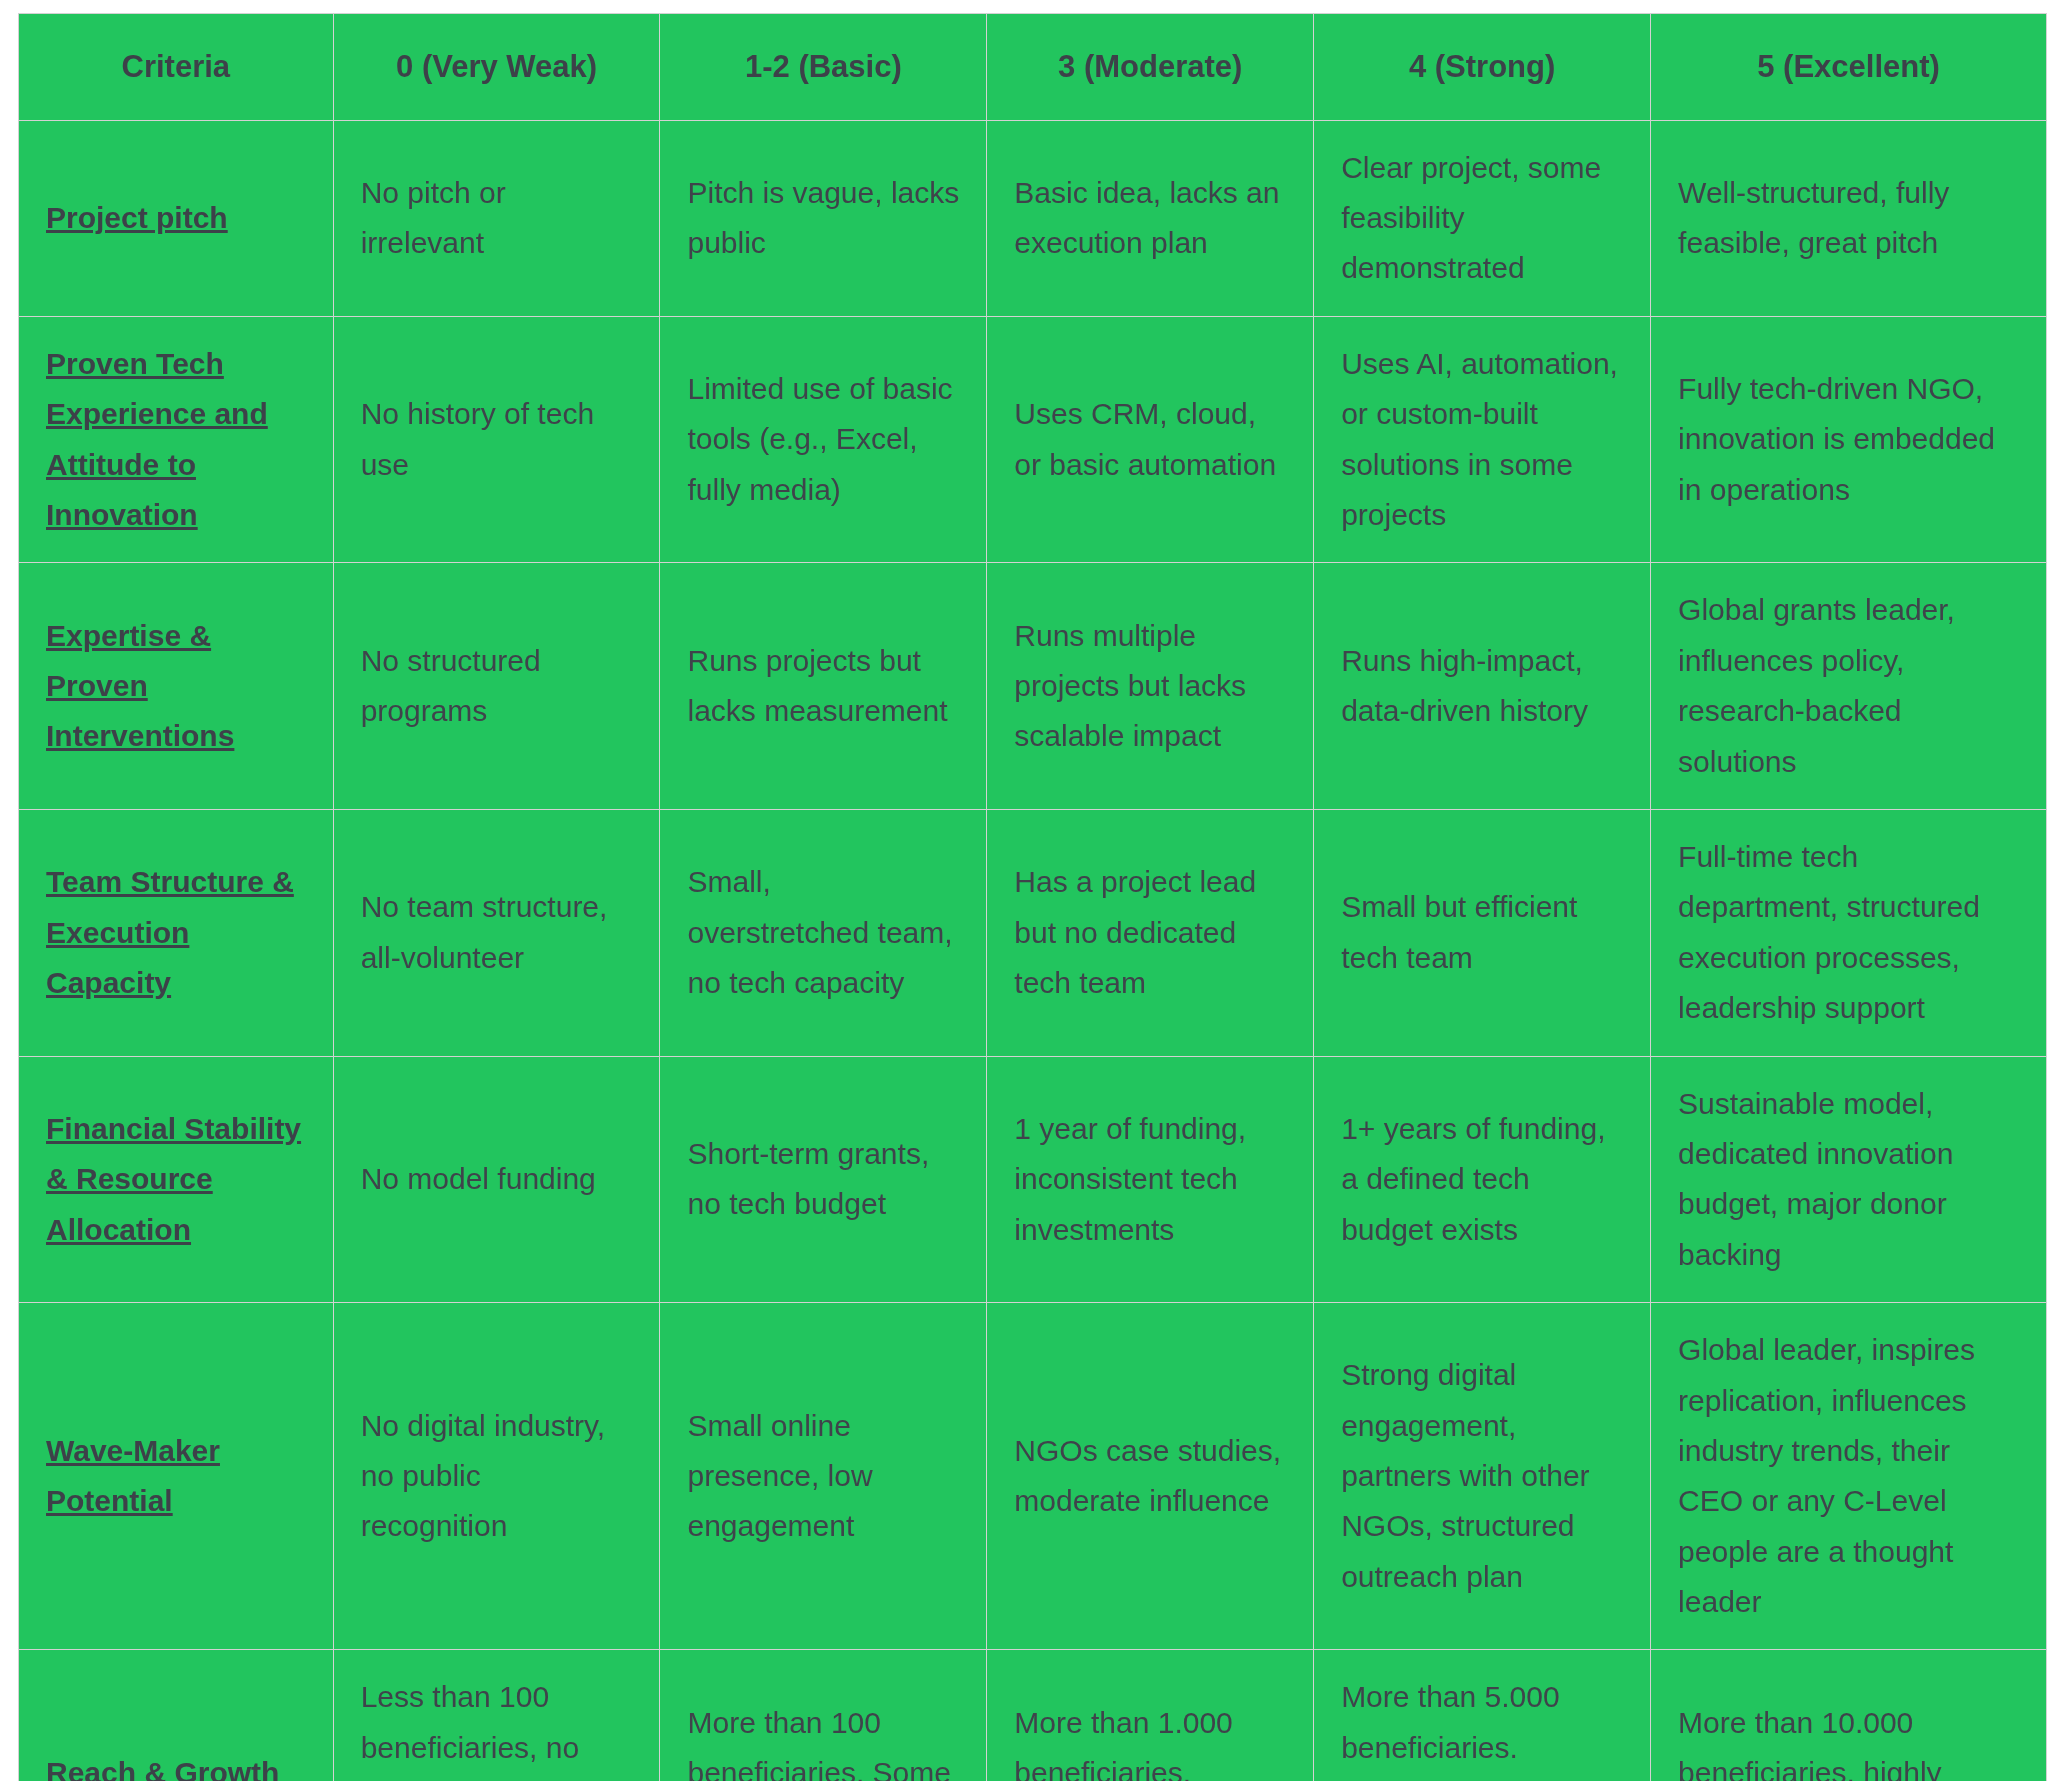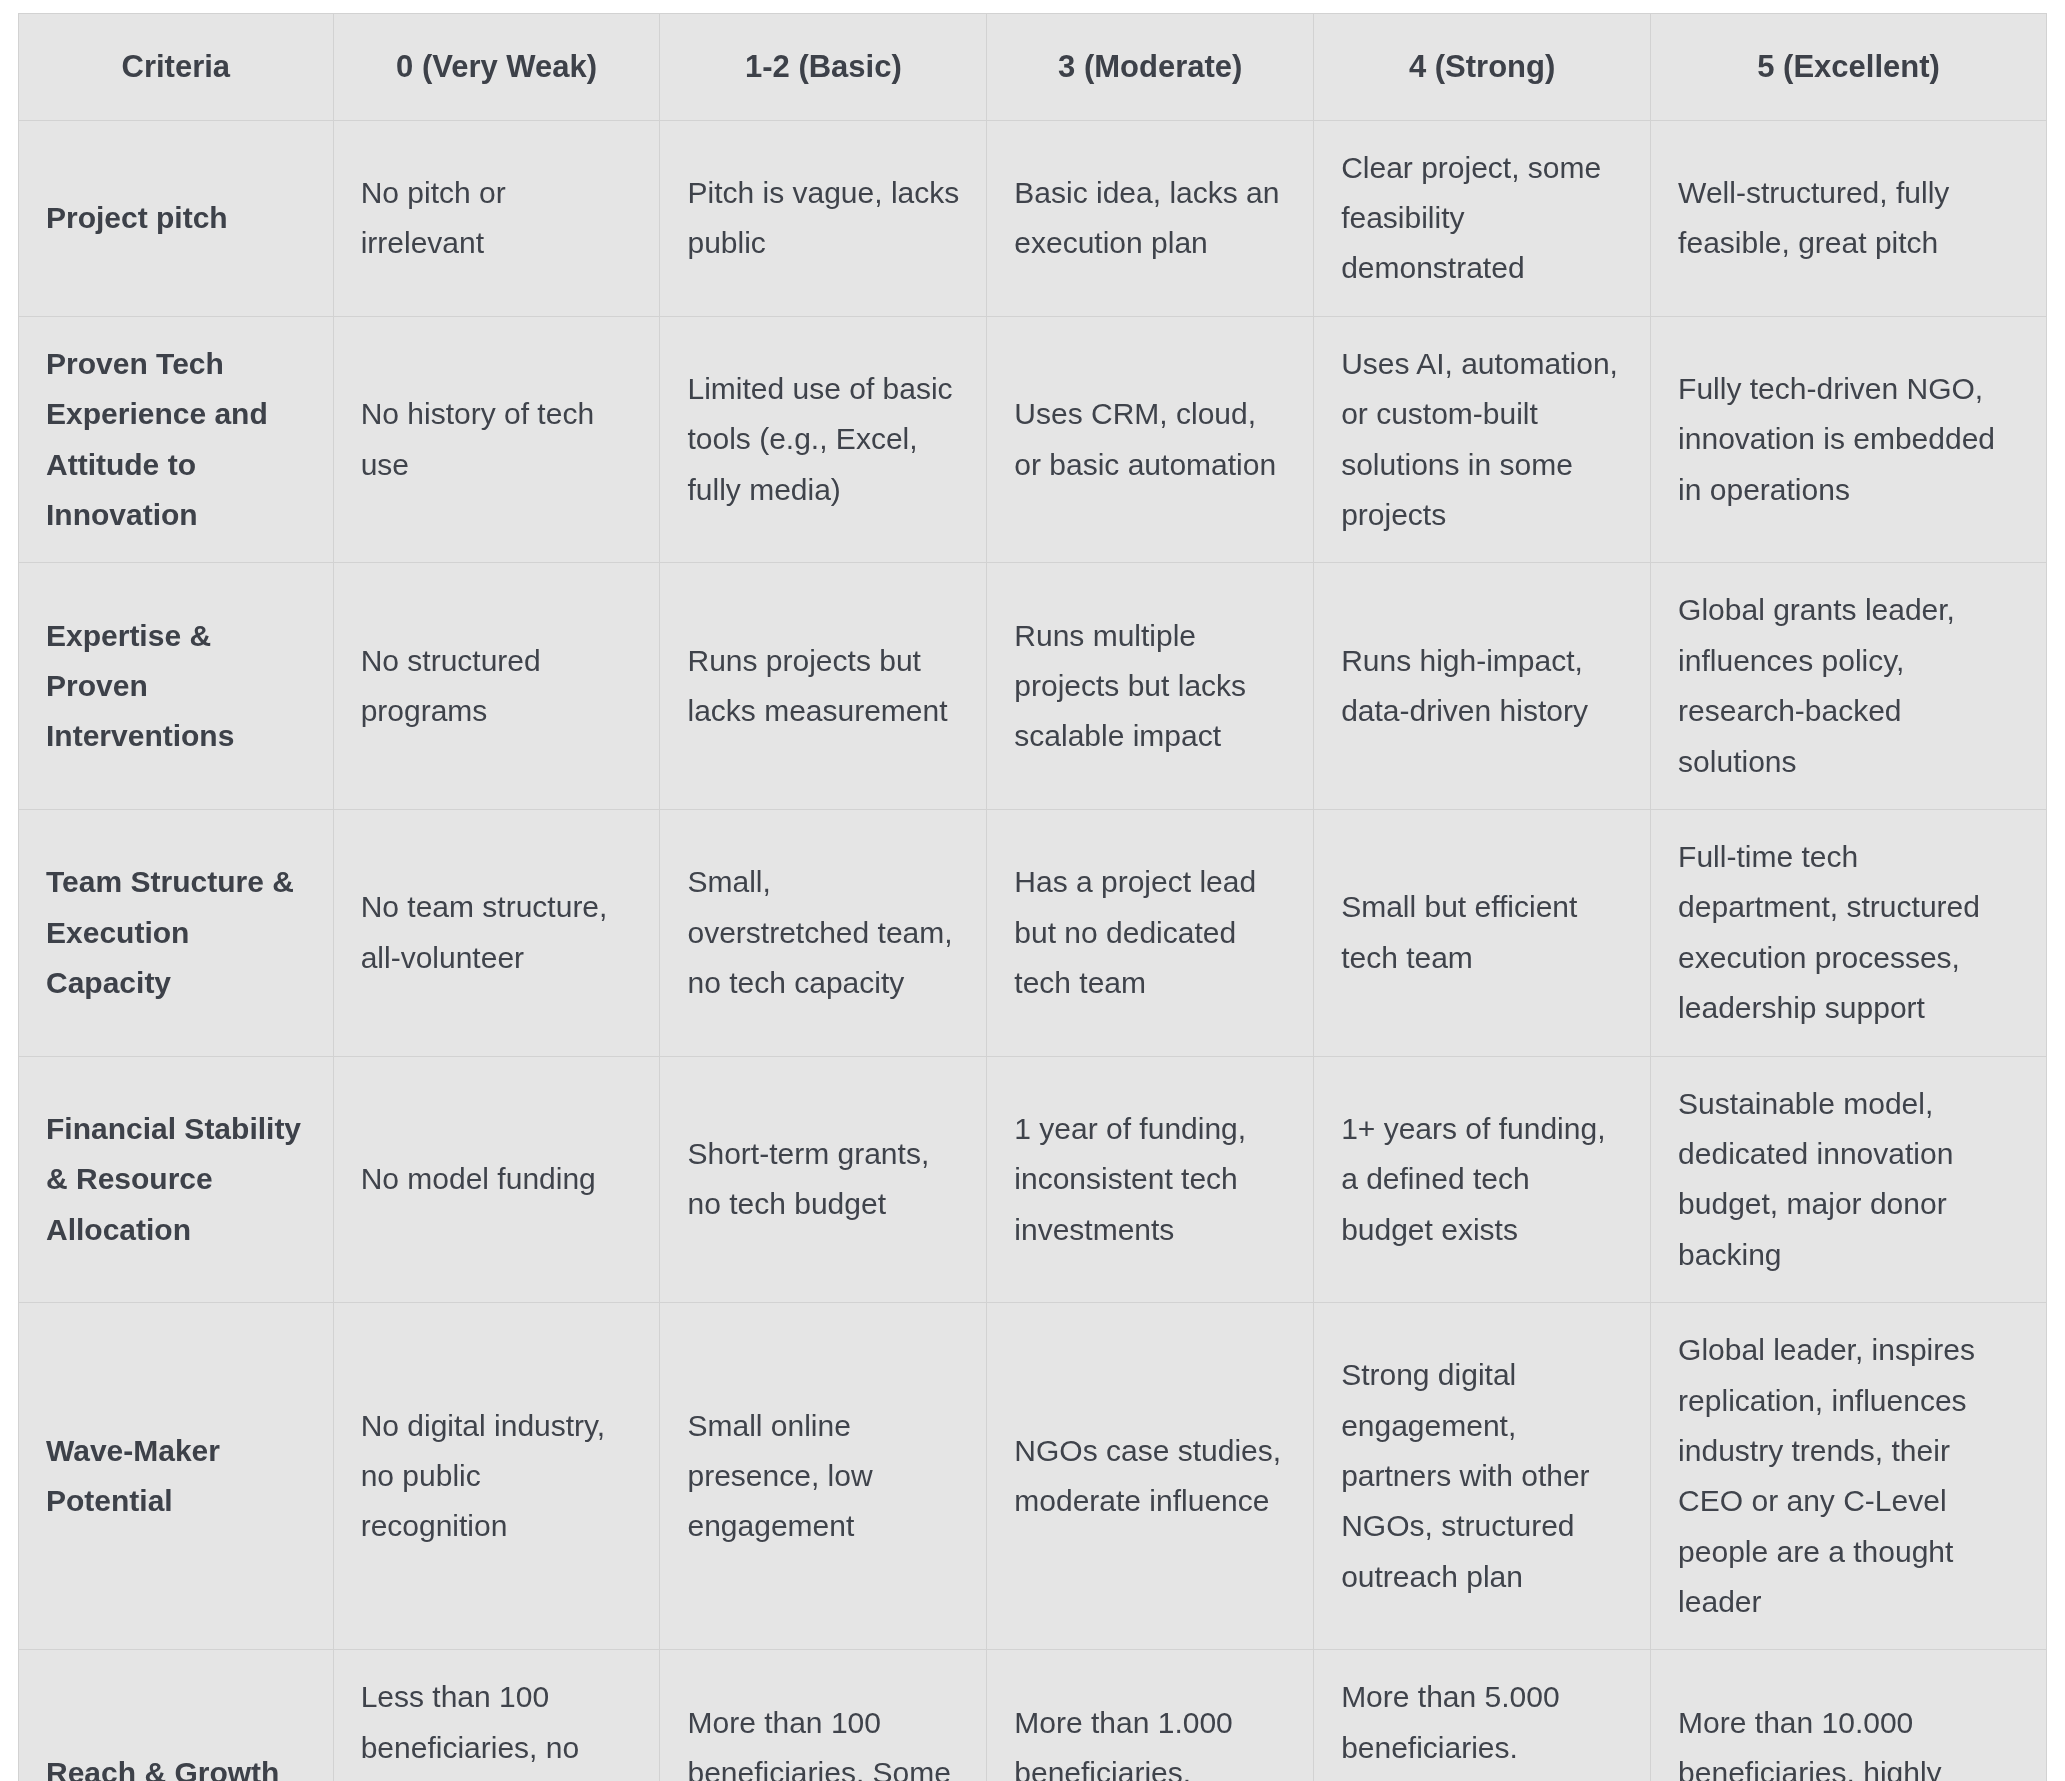--- a/index.html
+++ b/index.html
@@ -18,21 +18,21 @@
   table.rubric {
     border-collapse: collapse;
     table-layout: fixed;
     width: 2029px;
     color: #3f434b;
   }
   table.rubric th, table.rubric td {
     border: 1.8px solid #d2d2d2;
     box-sizing: border-box;
     vertical-align: middle;
-    background: #e5e5e5;
+    background: #22c55e;
     margin-top: 44px;
   }
   
   col.c1 { width: 15.5%; }
   col.c2 { width: 16.1%; }
   col.c3 { width: 16.1%; }
   col.c4 { width: 16.1%; }
   col.c5 { width: 16.6%; }
   col.c6 { width: 19.5%; }
   
@@ -45,20 +45,21 @@
     color: #3d4149;
   }
   
   tbody th.criteria {
     font-size: 30px;
     font-weight: bold;
     text-align: left;
     padding: 8px 27px;
     line-height: 1.68;
     color: #3d4149;
+    text-decoration: underline;
   }
   tbody td {
     font-size: 30px;
     font-weight: normal;
     text-align: left;
     padding: 22px 27px;
     line-height: 1.68;
   }
   
   tbody tr:nth-child(1) { height: 196px; }

